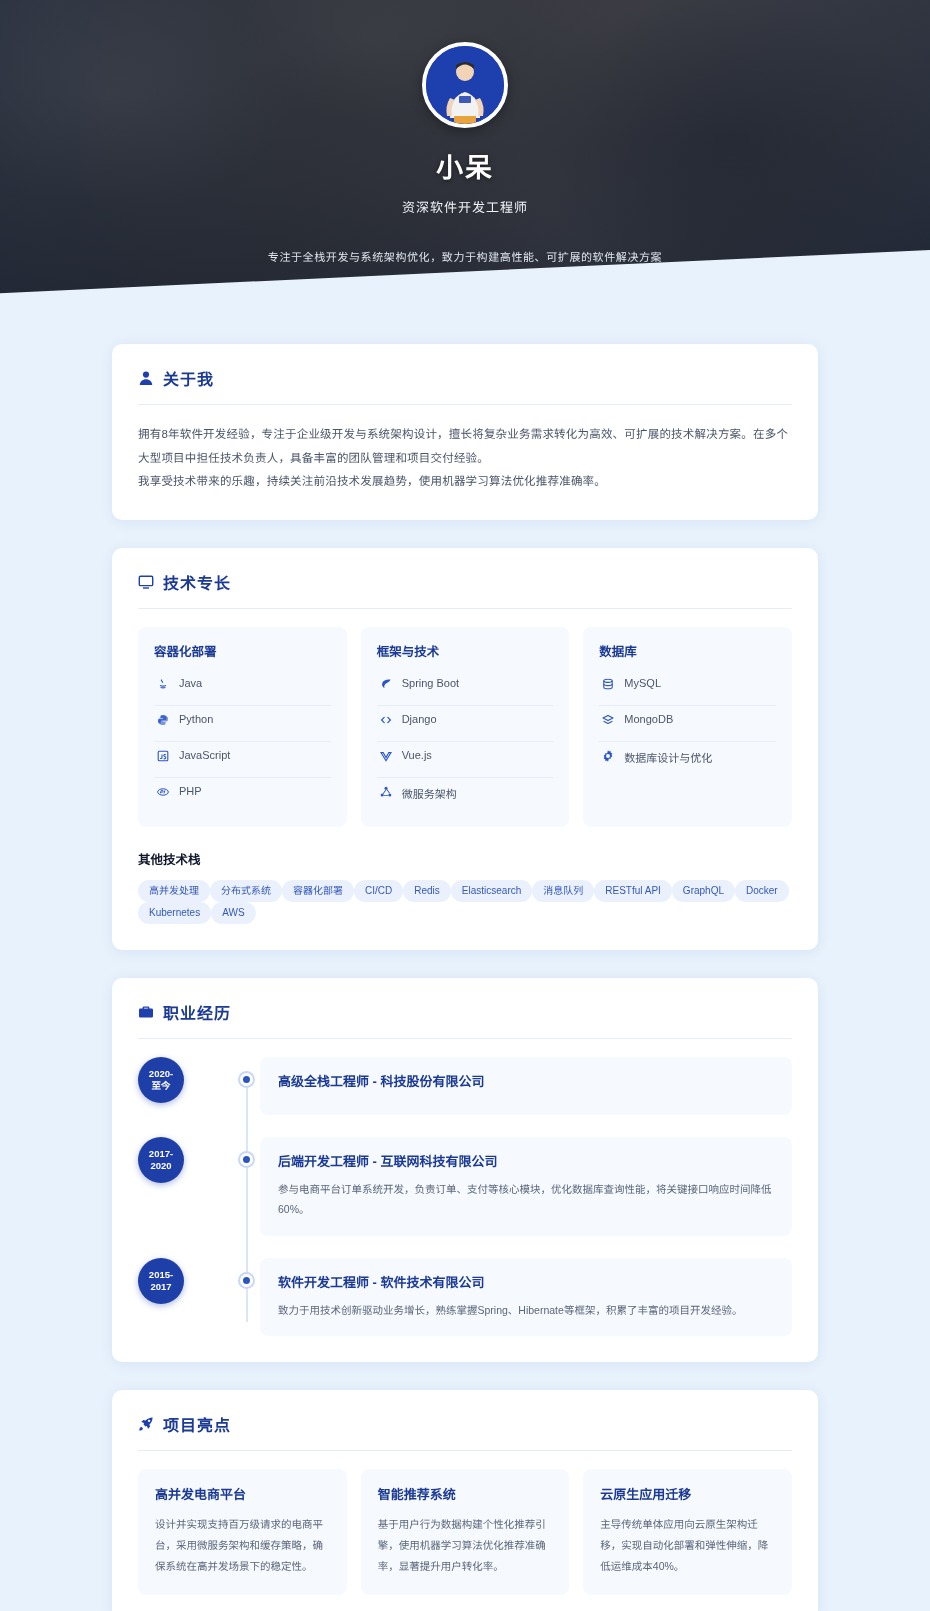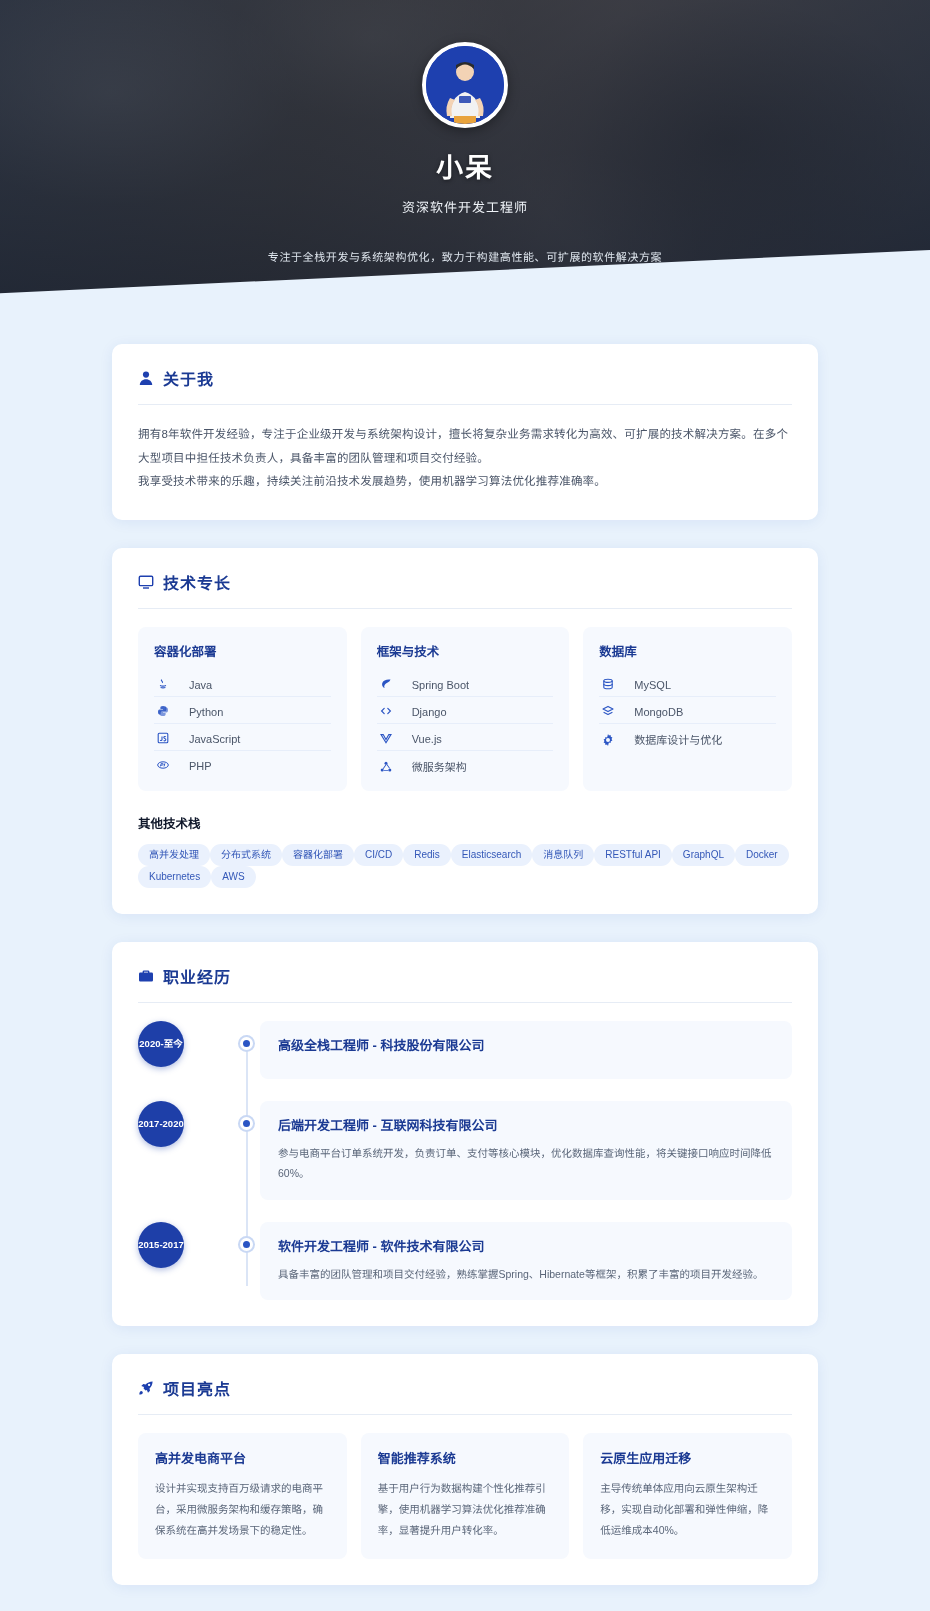--- a/index.html
+++ b/index.html
@@ -117,25 +117,25 @@
     padding: 14px 16px 12px;
   }
   .skill-col-title {
     font-size: 12.5px;
     font-weight: bold;
     color: #1b3a93;
     margin-bottom: 10px;
   }
   .skill-item {
     display: flex;
-    align-items: flex-end;
-    gap: 19px;
+    align-items: flex-start;
+    gap: 9px;
     font-size: 11px;
     color: #4a5568;
-    padding: 7px 0 5px 2px;
+    padding: 7px 0 14px 2px;
     border-bottom: 1px solid #e7eefa;
   }
   .skill-col .skill-item:last-child { border-bottom: none; }
   .skill-ic { width: 14px; height: 14px; color: #2b55c4; display: flex; align-items: center; justify-content: center; flex: 0 0 14px; }
   .other-title {
     font-size: 12.5px;
     font-weight: bold;
     color: #0f172a;
     margin: 22px 0 12px;
   }
@@ -163,21 +163,21 @@
   .tl-date {
     position: absolute;
     left: -122px;
     top: 0;
     width: 46px; height: 46px;
     border-radius: 50%;
     background: #1e3fa8;
     color: #fff;
     font-size: 9.5px;
     font-weight: bold;
-    display: flex; flex-direction: row;
+    display: flex; flex-direction: column;
     align-items: center; justify-content: center;
     line-height: 1.25;
     box-shadow: 0 2px 6px rgba(30,63,168,.35);
   }
   .tl-dot {
     position: absolute;
     left: -20px; top: 16px;
     width: 13px; height: 13px;
     border-radius: 50%;
     background: #2b55c4;
@@ -450,21 +450,21 @@
       </div>
 
       <div class="tl-item">
         <div class="tl-date">
           <span>2015-</span>
           <span>2017</span>
         </div>
         <div class="tl-dot"></div>
         <div class="tl-body">
           <div class="tl-role">软件开发工程师 - 软件技术有限公司</div>
-          <div class="tl-desc">具备丰富的团队管理和项目交付经验，熟练掌握Spring、Hibernate等框架，积累了丰富的项目开发经验。</div>
+          <div class="tl-desc">致力于用技术创新驱动业务增长，熟练掌握Spring、Hibernate等框架，积累了丰富的项目开发经验。</div>
         </div>
       </div>
     </div>
   </section>
 
   <section class="card">
     <div class="card-head">
       <span class="ic">
         <svg width="16" height="16" viewBox="0 0 16 16" fill="currentColor">
             <path d="M14.6 1.4c-3 .1-5.3 1.2-7 3.1l-2.3-.5-2 2 2.7 1.1c-.2.5-.3 1-.4 1.4l1.9 1.9c.5-.1.9-.2 1.4-.4l1.1 2.7 2-2-.5-2.3c1.9-1.7 3-4 3.1-7zM10.3 5.7a1.1 1.1 0 1 1 1.6-1.6 1.1 1.1 0 0 1-1.6 1.6z"></path>

